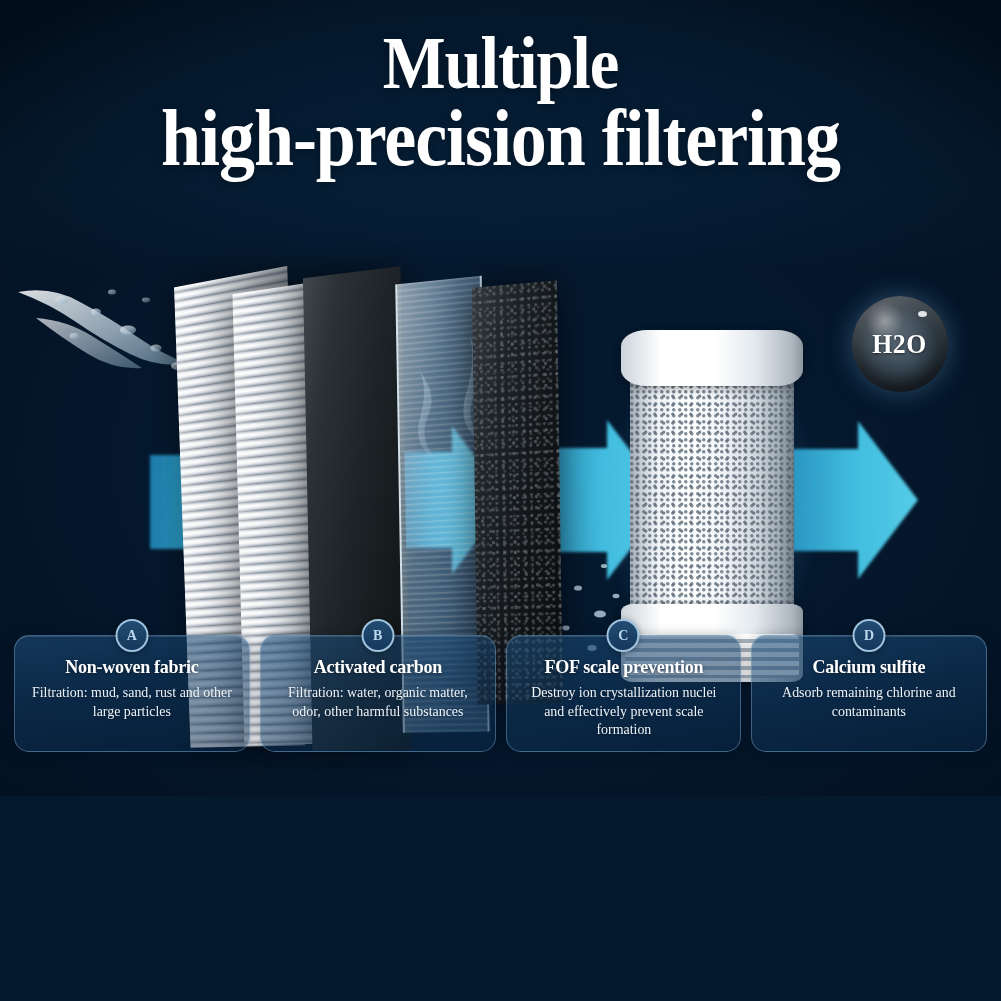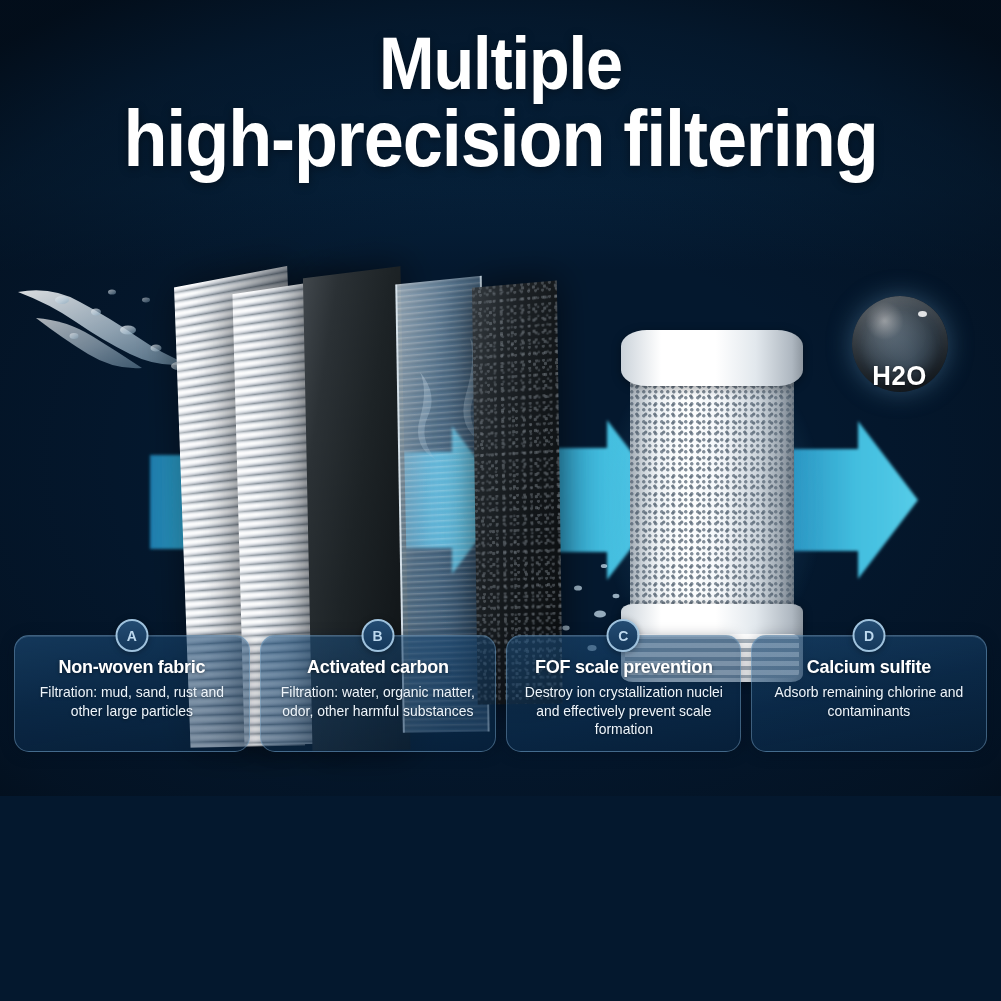--- a/index.html
+++ b/index.html
@@ -8,20 +8,21 @@
     width:1001px; height:1001px;
     overflow:hidden;
     background:#04182e;
     font-family:"Liberation Sans", sans-serif;
   }
 
   #stage {
     position:relative;
     width:1001px; height:796px;
     overflow:hidden;
+    font-family:Liberation Serif, serif;
   }
 
   
   .bg-base {
     position:absolute; inset:0;
     background:
       radial-gradient(ellipse 70% 55% at 50% 72%, #12629b 0%, #0d4d82 26%, #0a3character 40%, rgba(8,45,78,0) 72%),
       radial-gradient(ellipse 90% 75% at 50% 60%, #0e5288 0%, #0b3f6c 35%, #072943 68%, #051d33 100%),
       linear-gradient(180deg, #052340 0%, #072c4e 30%, #0a3f6a 62%, #0b3f68 82%, #072a47 100%);
   }
@@ -129,21 +130,21 @@
   }
 
   
   .h2o {
     position:absolute;
     border-radius:50%;
     background:
       radial-gradient(circle at 34% 26%, rgba(255,255,255,.55) 0%, rgba(190,205,216,.30) 20%, rgba(60,72,82,.55) 52%, rgba(18,24,30,.9) 86%),
       radial-gradient(circle at 62% 70%, rgba(140,160,176,.45) 0%, rgba(20,26,32,.9) 70%);
     box-shadow:0 0 26px rgba(120,180,220,.35), inset 0 -8px 18px rgba(0,0,0,.5), inset 0 6px 12px rgba(255,255,255,.18);
-    display:flex; align-items:flex-end; justify-content:center;
+    display:flex; align-items:center; justify-content:center;
   }
   .h2o-text {
     color:#fff; font-weight:700; font-size:28px; letter-spacing:.5px;
     transform:scaleX(.92);
     text-shadow:0 1px 3px rgba(0,0,0,.6);
   }
   .h2o-spec {
     position:absolute; top:16%; right:22%;
     width:9px; height:6px; border-radius:50%;
     background:rgba(255,255,255,.85);

